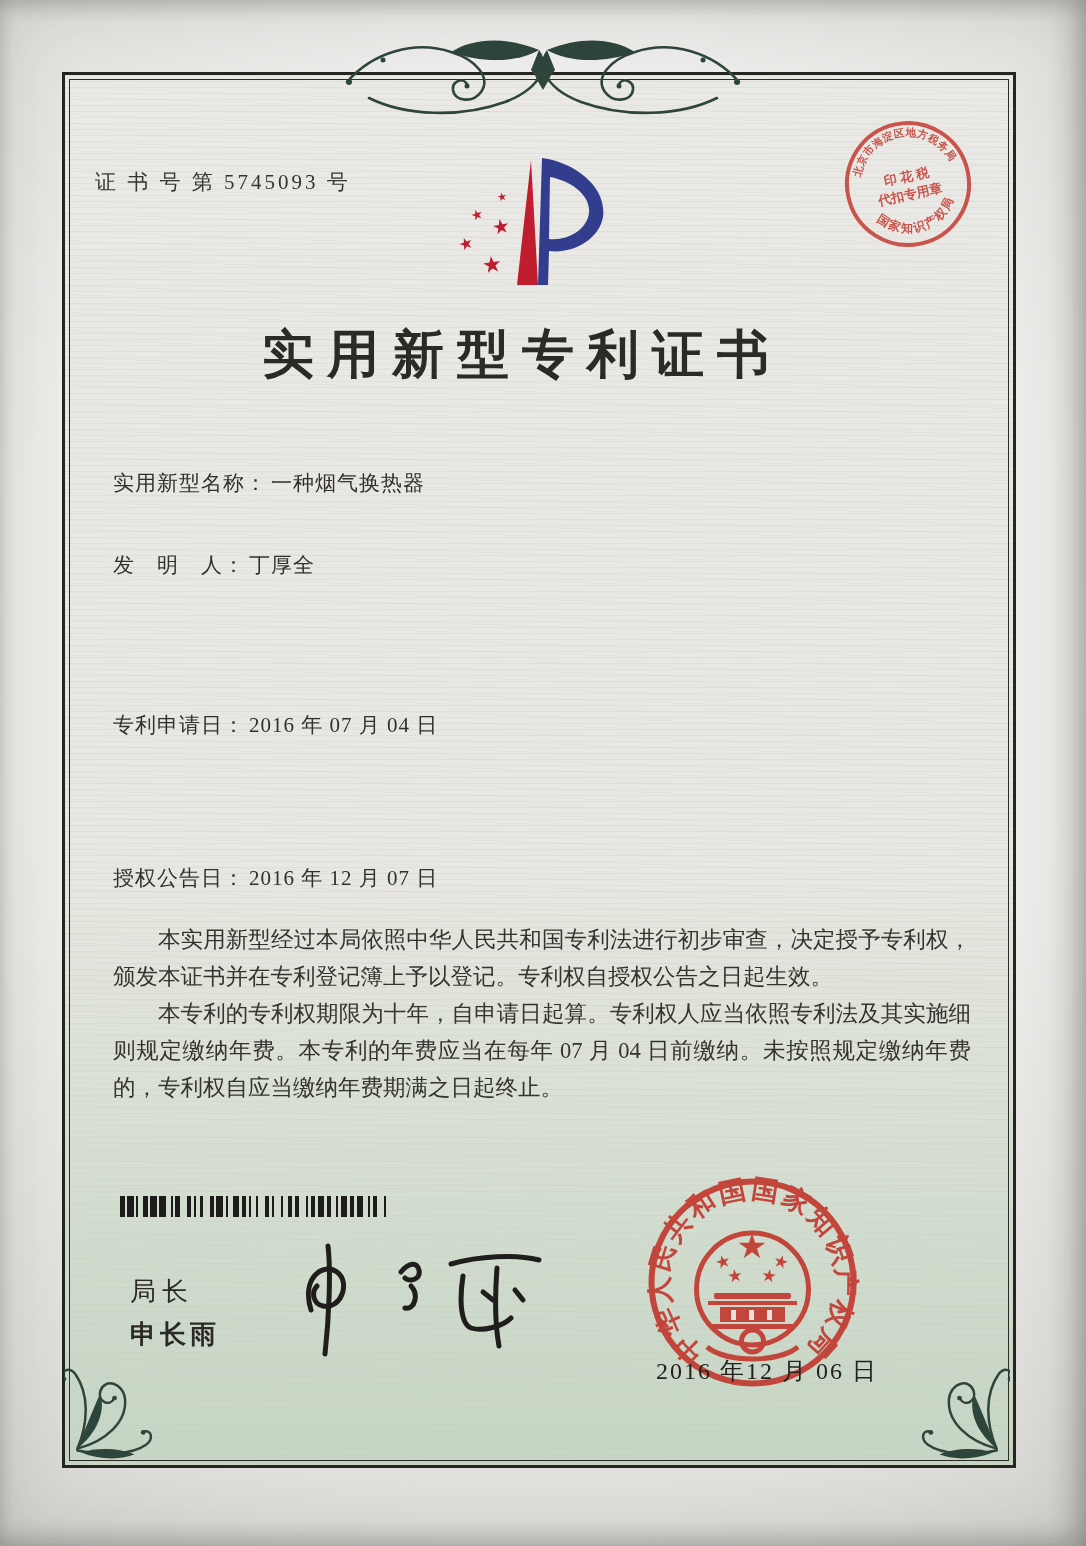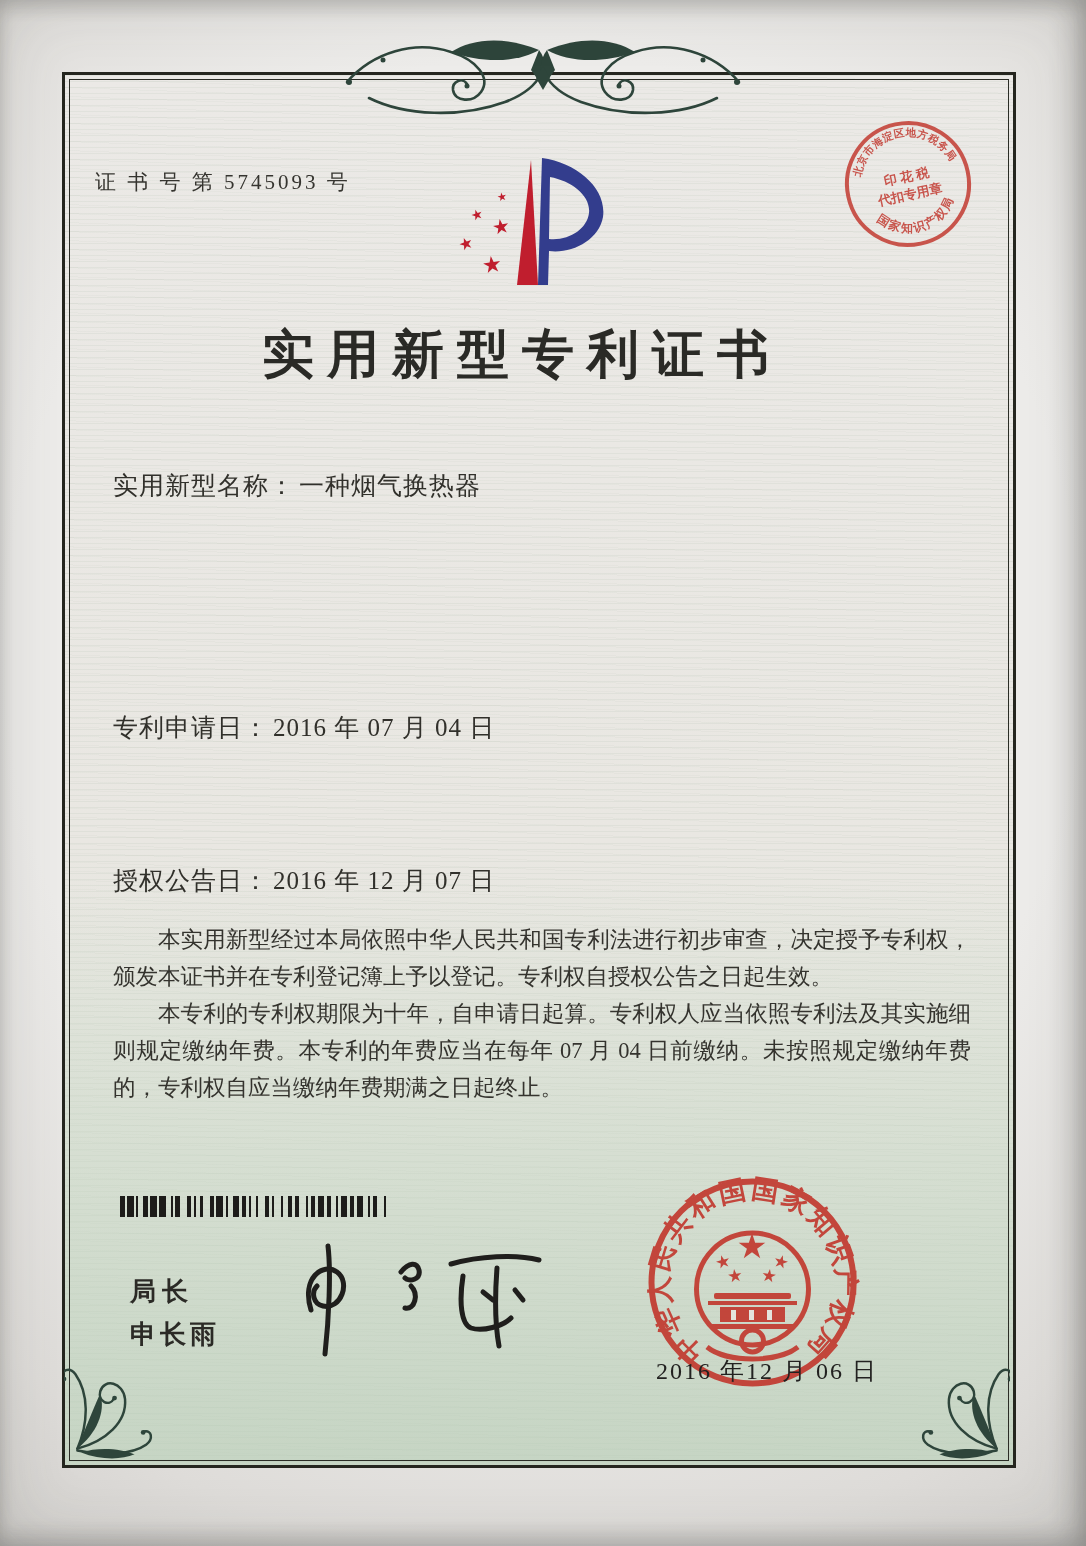--- a/index.html
+++ b/index.html
@@ -40,31 +40,31 @@
   .frame-inner{position:absolute;inset:4px;border:1px solid #2b2d26;}
   .ornament{position:absolute;z-index:2;}
   .orn-s{fill:none;stroke:var(--orn);stroke-width:2.6;stroke-linecap:round;}
   .orn-f{fill:var(--orn);stroke:none;}
   .orn-c{fill:var(--orn);}
   
   .abs{position:absolute;z-index:5;}
   .cert-number{left:95px;top:168px;font-size:21px;letter-spacing:3px;color:#35342f;}
   .doc-title{left:0;width:1044px;top:320px;text-align:center;font-size:52px;font-weight:700;
              letter-spacing:13px;color:#2a2a26;}
-  .field{left:113px;font-size:25px;color:#31302b;letter-spacing:1px;white-space:nowrap;}
+  .field{left:113px;font-size:21px;color:#31302b;letter-spacing:1px;white-space:nowrap;}
   .field .f-value{margin-left:4px;}
   .f1{top:469px}.f2{top:551px}.f3{top:631px}.f4{top:711px}.f5{top:788px}.f6{top:864px}
   .body-text{left:113px;top:921px;width:858px;font-size:22.5px;line-height:37px;
              color:#34332e;text-align:justify;}
   .body-text p{margin:0;text-indent:2em;}
   .barcode{left:120px;top:1196px;width:278px;height:21px;display:flex;overflow:hidden;align-items:stretch;}
   .barcode span{flex:0 0 auto;height:100%;}
   .barcode .bar{background:#1d1c1a;}
   .director-title{left:130px;top:1274px;font-family:"Liberation Sans","DejaVu Sans",sans-serif;
-                  font-weight:700;font-size:26px;color:#2b2a26;letter-spacing:6px;}
+                  font-weight:400;font-size:26px;color:#2b2a26;letter-spacing:6px;}
   .director-name{left:130px;top:1317px;font-family:"Liberation Sans","DejaVu Sans",sans-serif;
                  font-weight:700;font-size:26px;color:#2b2a26;letter-spacing:4px;}
   .signature{left:283px;top:1232px;z-index:6;}
   .seal{left:645px;top:1175px;opacity:.93;z-index:5;}
   .tax-stamp{left:842px;top:118px;transform:rotate(-12deg);opacity:.9;z-index:5;}
   .seal-date{left:656px;top:1355px;font-size:24px;letter-spacing:2px;color:#222120;z-index:7;}
   .footer{left:0;width:992px;top:1425px;text-align:center;font-size:17px;letter-spacing:4px;color:#403f39;}
   .stamp-text{font-family:"Liberation Serif","DejaVu Serif",serif;}
 </style>
 </head>
@@ -136,20 +136,23 @@
       <textPath href="#txBot" startOffset="6">国家知识产权局</textPath>
     </text>
     <text x="66" y="63" text-anchor="middle" font-size="13" font-weight="700" fill="var(--stamp-red)">印 花 税</text>
     <text x="66" y="81" text-anchor="middle" font-size="13" font-weight="700" fill="var(--stamp-red)">代扣专用章</text>
   </svg>
 
   <div class="abs doc-title">实用新型专利证书</div>
 
   <div class="abs field f1">
     <span class="f-label">实用新型名称：</span><span class="f-value">一种烟气换热器</span>
+  </div>
+  <div class="abs field f2">
+    <span class="f-label">发　明　人：</span><span class="f-value">丁厚全</span>
   </div>
   <div class="abs field f4">
     <span class="f-label">专利申请日：</span><span class="f-value">2016 年 07 月 04 日</span>
   </div>
   <div class="abs field f6">
     <span class="f-label">授权公告日：</span><span class="f-value">2016 年 12 月 07 日</span>
   </div>
 
   <div class="abs body-text">
     <p>本实用新型经过本局依照中华人民共和国专利法进行初步审查，决定授予专利权，颁发本证书并在专利登记簿上予以登记。专利权自授权公告之日起生效。</p>

